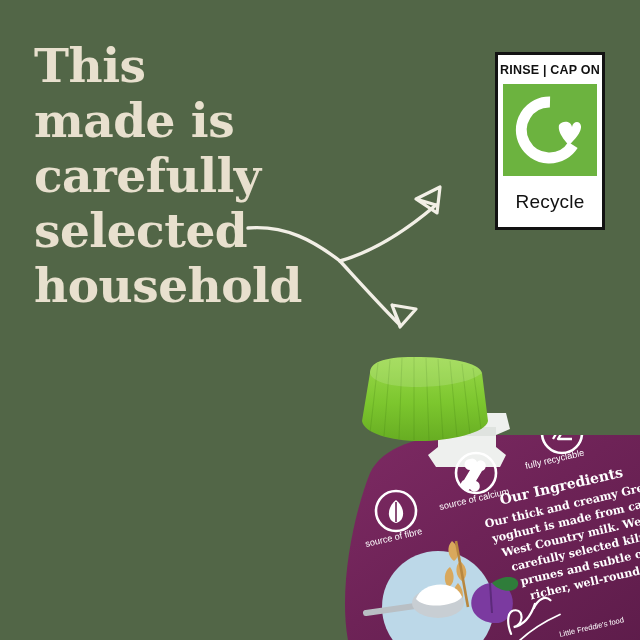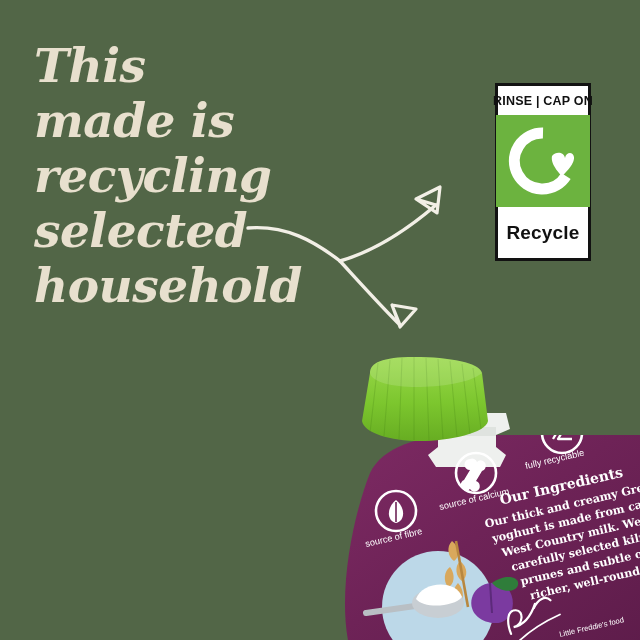--- a/index.html
+++ b/index.html
@@ -14,67 +14,66 @@
 
   
   #headline {
     position:absolute; left:34px; top:38px; width:330px;
     font-family:"DejaVu Serif", serif;
     font-weight:700;
     font-size:47px;
     line-height:55px;
     letter-spacing:-0.5px;
     color:#e8e0ce;
-    font-style:italic;
   }
   #headline .ln { display:block; white-space:nowrap; }
 
   
   #arrow { position:absolute; left:240px; top:165px; width:240px; height:190px; }
 
   
   #recycle-label {
-    position:absolute; left:495px; top:52px; width:96px; height:178px;
+    position:absolute; left:495px; top:52px; width:110px; height:178px;
     background:#ffffff; border:3px solid #121212;
-    display:flex; flex-direction:column; align-items:center;margin-top:31px;
+    display:flex; flex-direction:column; align-items:center;
   }
   #rinse-cap-on {
     height:29px; width:100%;
     display:flex; align-items:center; justify-content:center;
     font-size:12.5px; font-weight:700; color:#111; letter-spacing:0.2px;
     white-space:nowrap;
   }
   #recycle-green {
     width:94px; height:92px; background:#6cb33f;
     display:flex; align-items:center; justify-content:center;
   }
   #recycle-word {
     flex:1; width:100%;
     display:flex; align-items:center; justify-content:center;
-    font-size:19px; font-weight:700; color:#111; letter-spacing:0.2px;
+    font-size:19px; font-weight:400; color:#111; letter-spacing:0.2px;
   }
 
   
   #pouch { position:absolute; left:310px; top:355px; width:340px; height:295px; }
   #pouch svg { display:block; }
 
   .lbl-badge { font-size:9.2px; fill:#ffffff; font-family:"Liberation Sans", sans-serif; }
   .ing-head { font-size:14px; fill:#ffffff; font-family:"DejaVu Serif", serif; font-weight:700;}
   .ing-body { font-size:11.2px; fill:#ffffff; font-family:"DejaVu Serif", serif; font-weight:700;}
   .brandline { font-size:7.6px; fill:#ffffff; font-family:"Liberation Sans", sans-serif; }
 </style>
 </head>
 <body>
 
 <div id="stage">
 
   <div id="headline">
     <span class="ln">This</span>
     <span class="ln">made is</span>
-    <span class="ln">recycling</span>
+    <span class="ln">carefully</span>
     <span class="ln">selected</span>
     <span class="ln">household</span>
   </div>
 
   <div id="arrow">
     <svg width="240" height="190" viewBox="0 0 240 190" fill="none">
 
       <path d="M8 63 C 46 60, 74 76, 100 96" stroke="#f2efe6" stroke-width="3.4" stroke-linecap="round" fill="none"></path>
 
       <path d="M100 96 C 135 86, 168 64, 196 40" stroke="#f2efe6" stroke-width="3.4" stroke-linecap="round" fill="none"></path>

